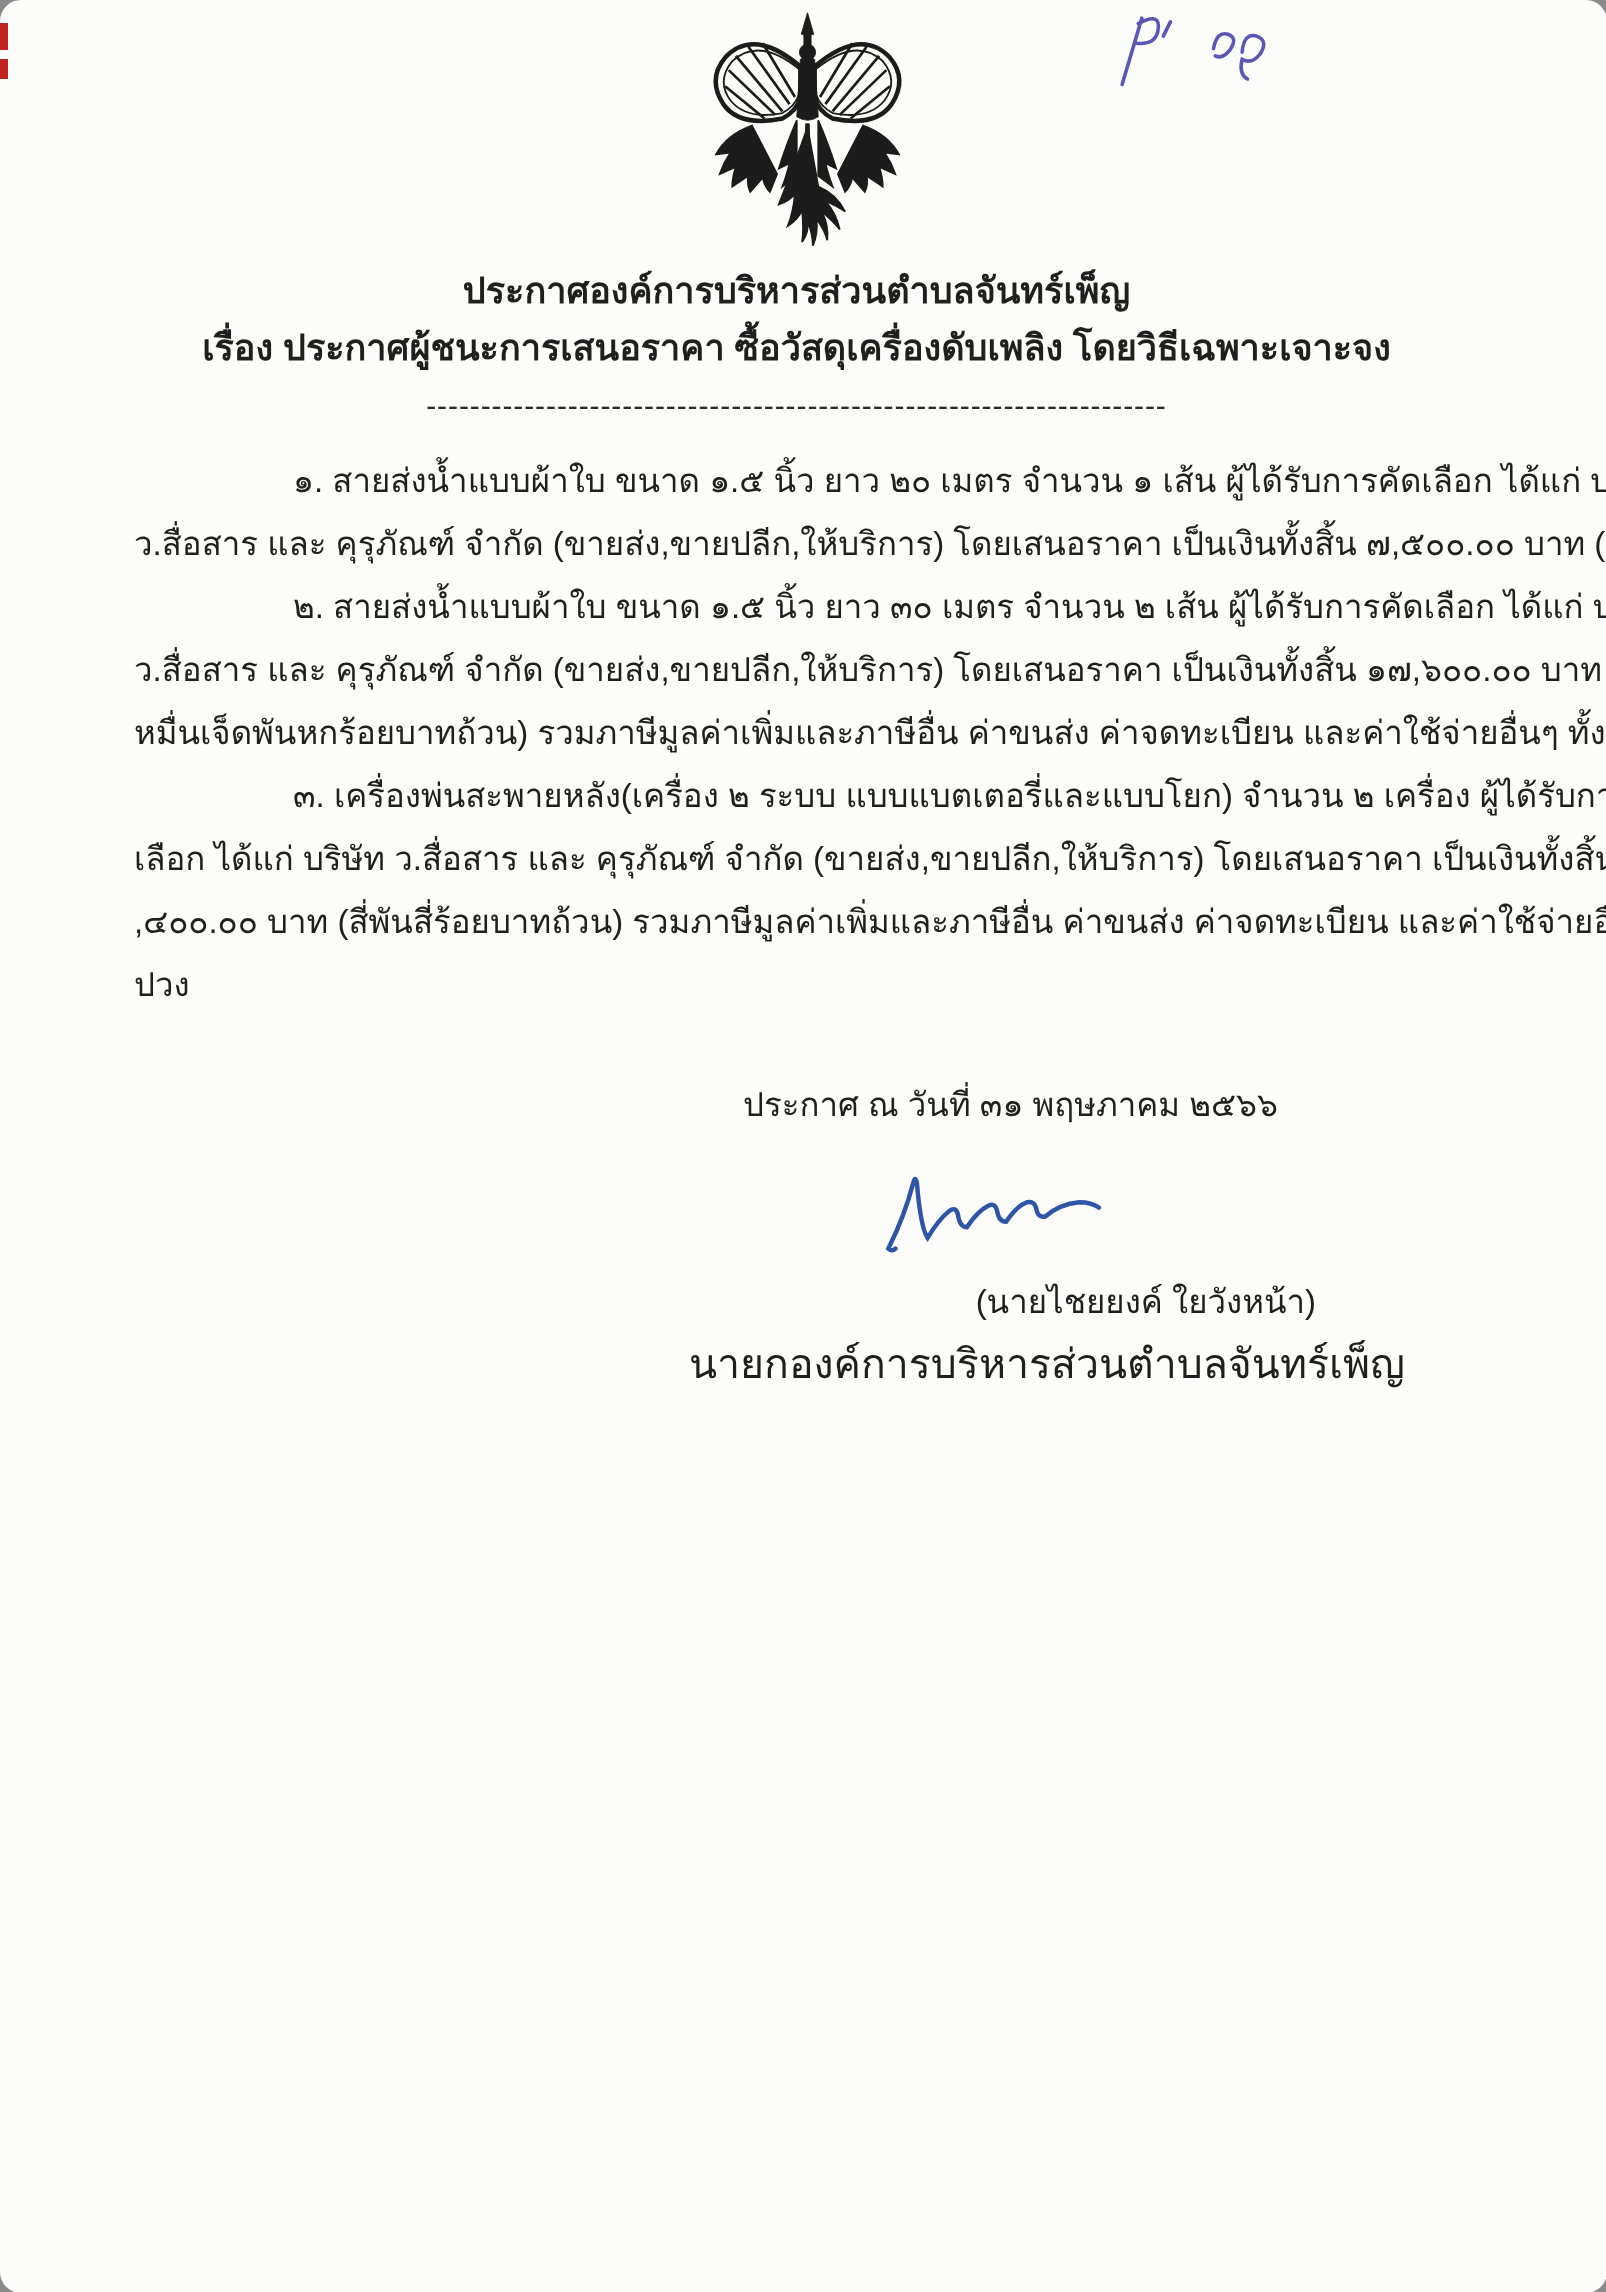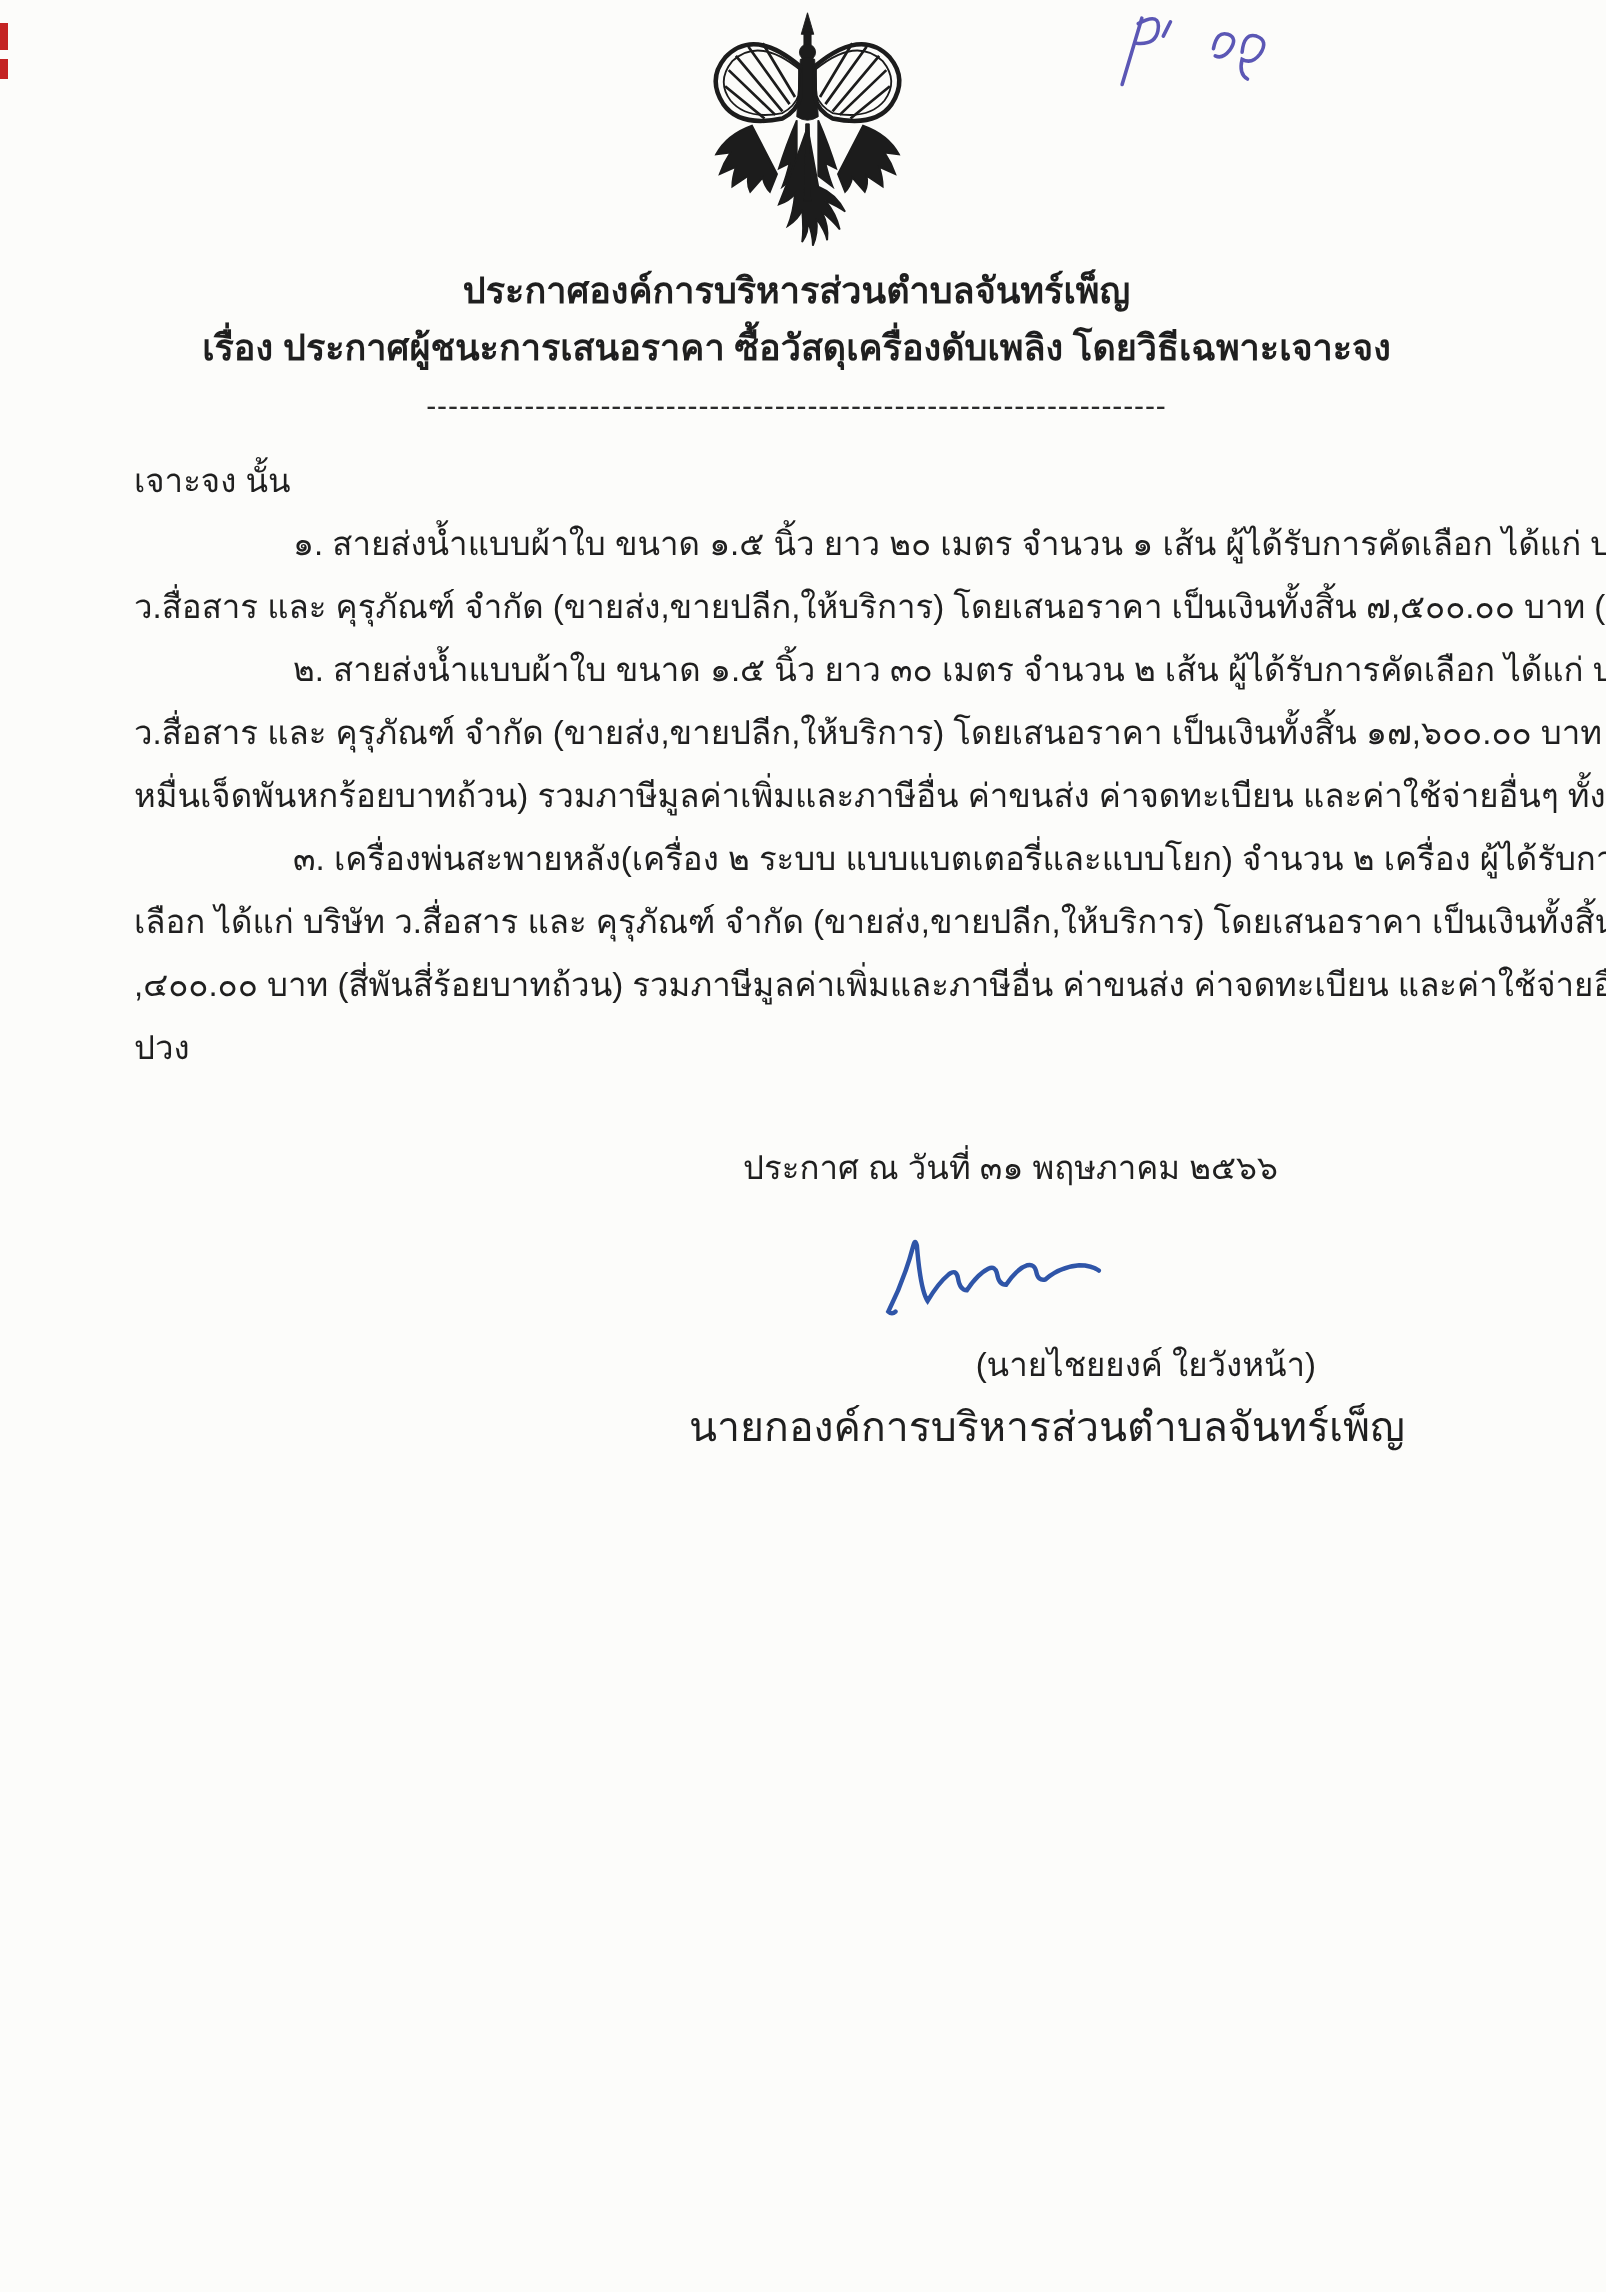--- a/index.html
+++ b/index.html
@@ -4,20 +4,21 @@
 <style>
   html,body{margin:0;padding:0;background:#8a8a8a;}
   .page{
     position:relative;
     width:1607px;height:2293px;
     margin:0 auto;
     background:#fcfcfa;
     overflow:hidden;
     font-family:"Liberation Sans", sans-serif;
     color:#1f1f1f;
+    border-radius:21px;
   }
   
   .red-mark{position:absolute;left:0;width:8px;background:#c42323;}
   .red-mark.m1{top:23px;height:27px;}
   .red-mark.m2{top:59px;height:19.7px;}
 
   
   .emblem{position:absolute;left:700px;top:10.7px;width:215px;height:240px;}
 
   
@@ -119,21 +120,20 @@
     </svg>
   </div>
 
   <div class="content">
 
     <div class="title-line title-agency">ประกาศองค์การบริหารส่วนตำบลจันทร์เพ็ญ</div>
     <div class="title-line">เรื่อง ประกาศผู้ชนะการเสนอราคา ซื้อวัสดุเครื่องดับเพลิง โดยวิธีเฉพาะเจาะจง</div>
     <div class="separator">--------------------------------------------------------------------</div>
 
     <div class="body-text">
-      <div class="line">เจาะจง  นั้น</div>
 
       <div class="line indent">๑. สายส่งน้ำแบบผ้าใบ ขนาด ๑.๕ นิ้ว ยาว ๒๐ เมตร จำนวน ๑ เส้น ผู้ได้รับการคัดเลือก ได้แก่ บริษัท</div>
       <div class="line">ว.สื่อสาร และ คุรุภัณฑ์ จำกัด (ขายส่ง,ขายปลีก,ให้บริการ) โดยเสนอราคา เป็นเงินทั้งสิ้น ๗,๕๐๐.๐๐ บาท (เจ็ดพัน</div>
 
       <div class="line indent">๒. สายส่งน้ำแบบผ้าใบ ขนาด ๑.๕ นิ้ว ยาว ๓๐ เมตร จำนวน ๒ เส้น ผู้ได้รับการคัดเลือก ได้แก่ บริษัท</div>
       <div class="line">ว.สื่อสาร และ คุรุภัณฑ์ จำกัด (ขายส่ง,ขายปลีก,ให้บริการ) โดยเสนอราคา เป็นเงินทั้งสิ้น ๑๗,๖๐๐.๐๐ บาท (หนึ่ง</div>
       <div class="line">หมื่นเจ็ดพันหกร้อยบาทถ้วน) รวมภาษีมูลค่าเพิ่มและภาษีอื่น ค่าขนส่ง ค่าจดทะเบียน และค่าใช้จ่ายอื่นๆ ทั้งปวง</div>
 
       <div class="line indent">๓. เครื่องพ่นสะพายหลัง(เครื่อง ๒ ระบบ แบบแบตเตอรี่และแบบโยก) จำนวน ๒ เครื่อง ผู้ได้รับการคัด</div>
       <div class="line">เลือก ได้แก่ บริษัท ว.สื่อสาร และ คุรุภัณฑ์ จำกัด (ขายส่ง,ขายปลีก,ให้บริการ) โดยเสนอราคา เป็นเงินทั้งสิ้น ๔</div>

